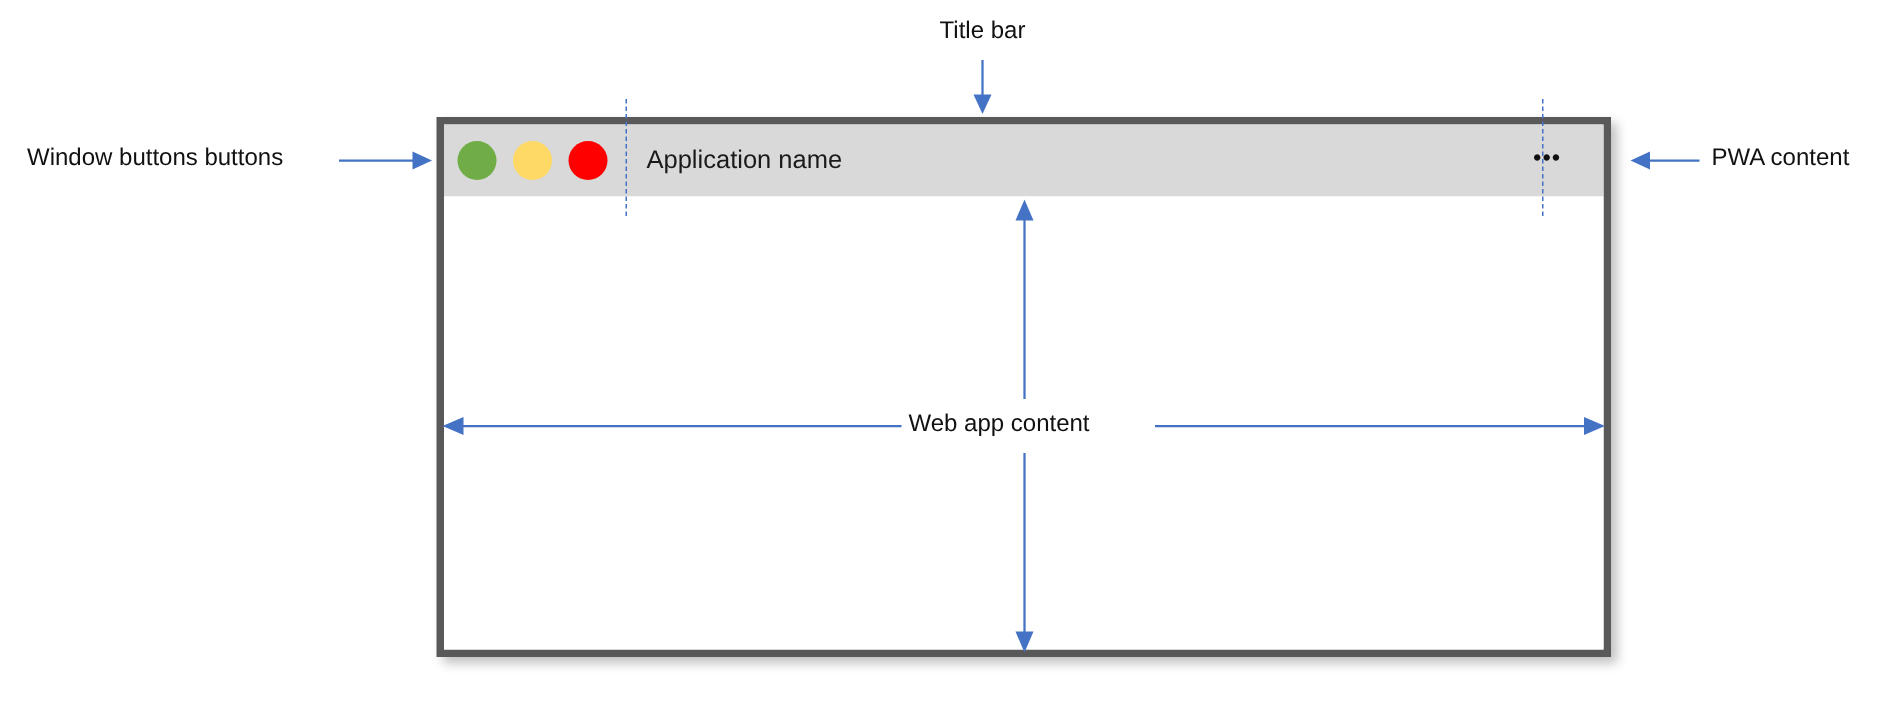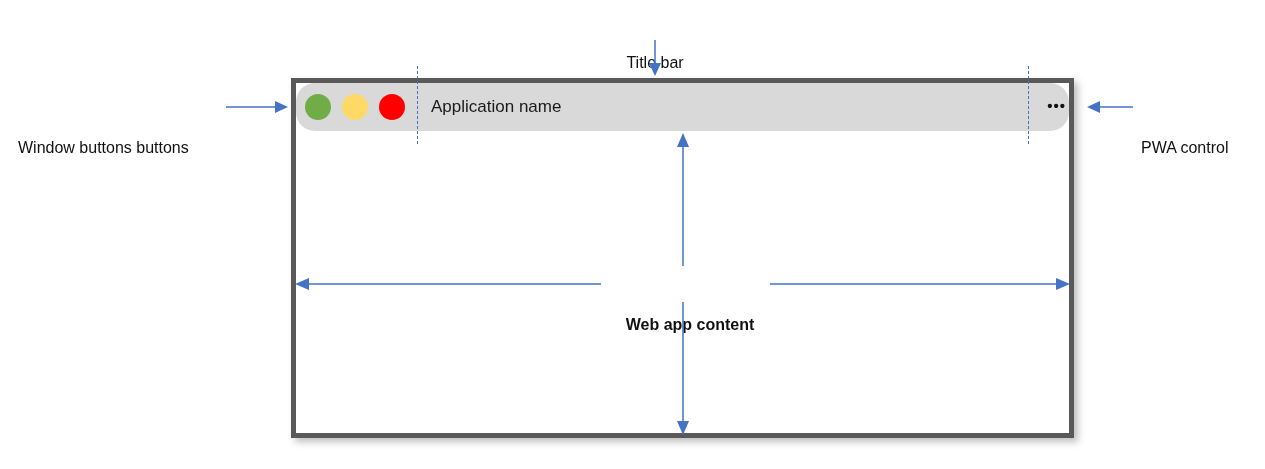--- a/index.html
+++ b/index.html
@@ -10,26 +10,25 @@
     color: #000000;
     overflow: hidden;
   }
 
   
   .label {
     position: absolute;
     font-size: 16px;
     color: #111111;
     white-space: nowrap;
-    margin-top: 42px;
   }
   #label-title-bar        { left: 655px; top: 12px; transform: translateX(-50%); }
   #label-window-controls  { left: 18px;  top: 97px; }
   #label-pwa-buttons      { left: 1141px;top: 97px; }
-  #label-web-app-content  { left: 690px; top: 274px; transform: translateX(-50%); font-weight: bold; }
+  #label-web-app-content  { left: 666px; top: 274px; transform: translateX(-50%); }
 
   
   #arrow-layer {
     position: absolute;
     left: 0; top: 0;
     width: 1265px; height: 469px;
     pointer-events: none;
   }
   .arrow-line { stroke: var(--arrow); stroke-width: 1.5; fill: none; }
   .arrow-head { fill: var(--arrow); stroke: none; }
@@ -41,22 +40,21 @@
     width: 783px; height: 360px;
     border: 5px solid var(--window-border);
     background: #ffffff;
     box-shadow: 4px 4px 7px rgba(0,0,0,0.25);
   }
   #title-bar {
     display: flex;
     align-items: center;
     height: 48px;
     background: var(--title-bar-bg);
-    padding: 0 3px 0 9px;
-    border-radius: 19px;
+    padding: 0 28px 0 9px;
   }
   .control-dot {
     width: 26px; height: 26px;
     border-radius: 50%;
     margin-right: 11px;
     flex: 0 0 auto;
   }
   #app-name {
     font-size: 17px;
     color: #1a1a1a;
@@ -100,21 +98,21 @@
     <span id="pwa-menu">•••</span>
   </div>
   <div id="content-area"></div>
 </div>
 
 <div class="dash-sep" id="dash-left"></div>
 <div class="dash-sep" id="dash-right"></div>
 
 <div class="label" id="label-title-bar">Title bar</div>
 <div class="label" id="label-window-controls">Window buttons buttons</div>
-<div class="label" id="label-pwa-buttons">PWA control</div>
+<div class="label" id="label-pwa-buttons">PWA content</div>
 <div class="label" id="label-web-app-content">Web app content</div>
 
 <svg id="arrow-layer" viewBox="0 0 1265 469" xmlns="http://www.w3.org/2000/svg">
 
   <g>
     <line class="arrow-line" x1="655" y1="40" x2="655" y2="64"></line>
     <polygon class="arrow-head" points="655,76 649,63 661,63"></polygon>
   </g>
 
   <g>

